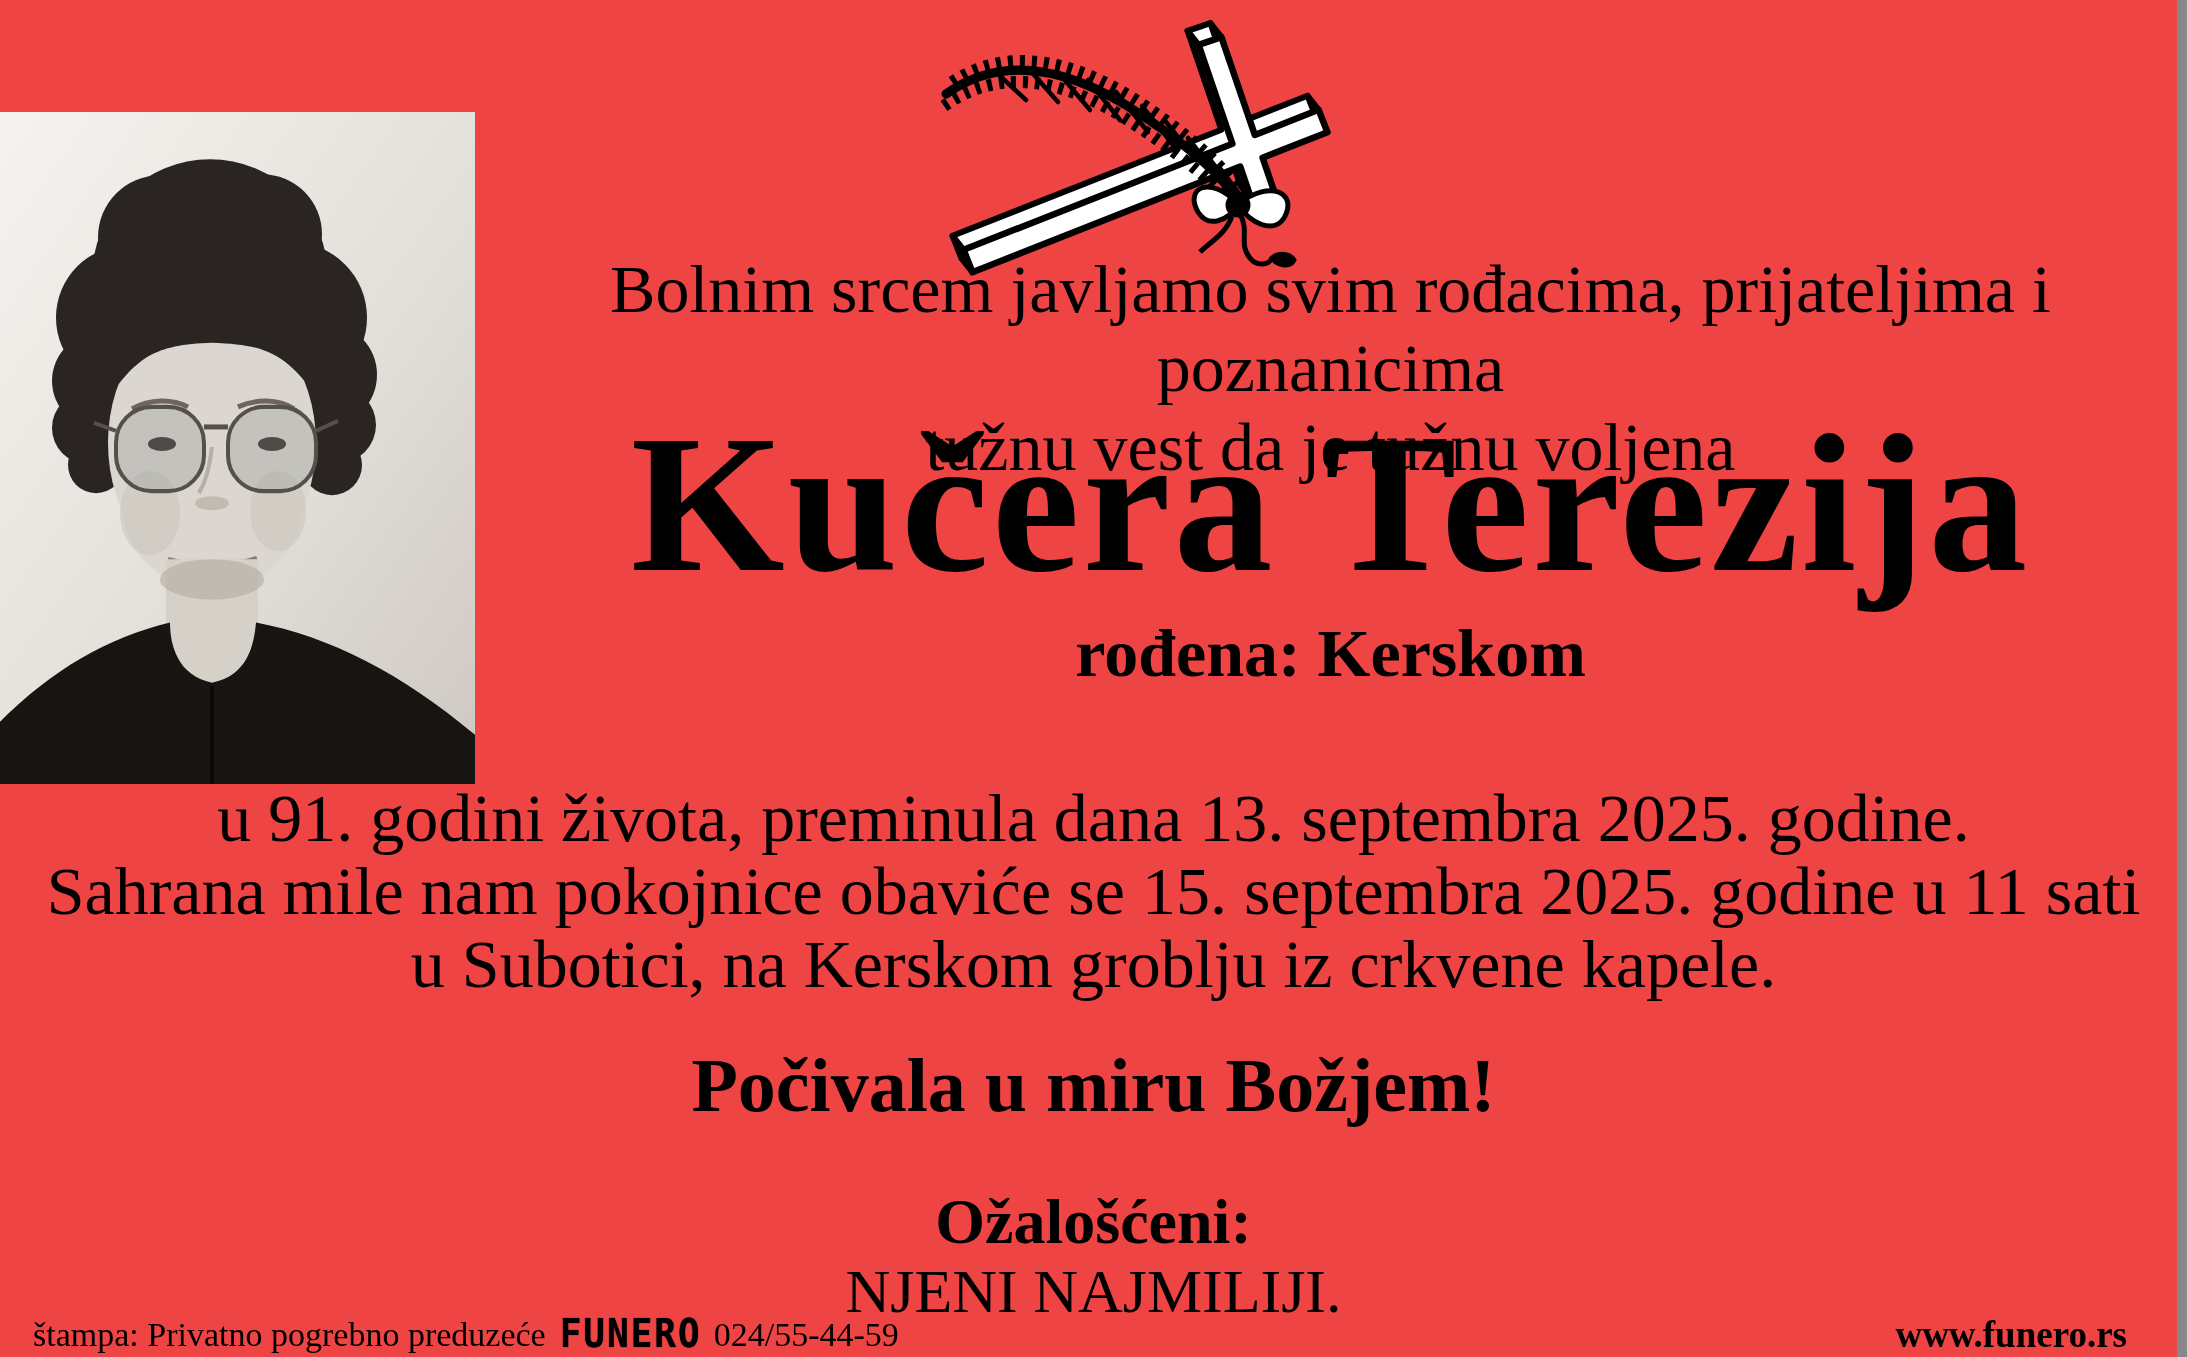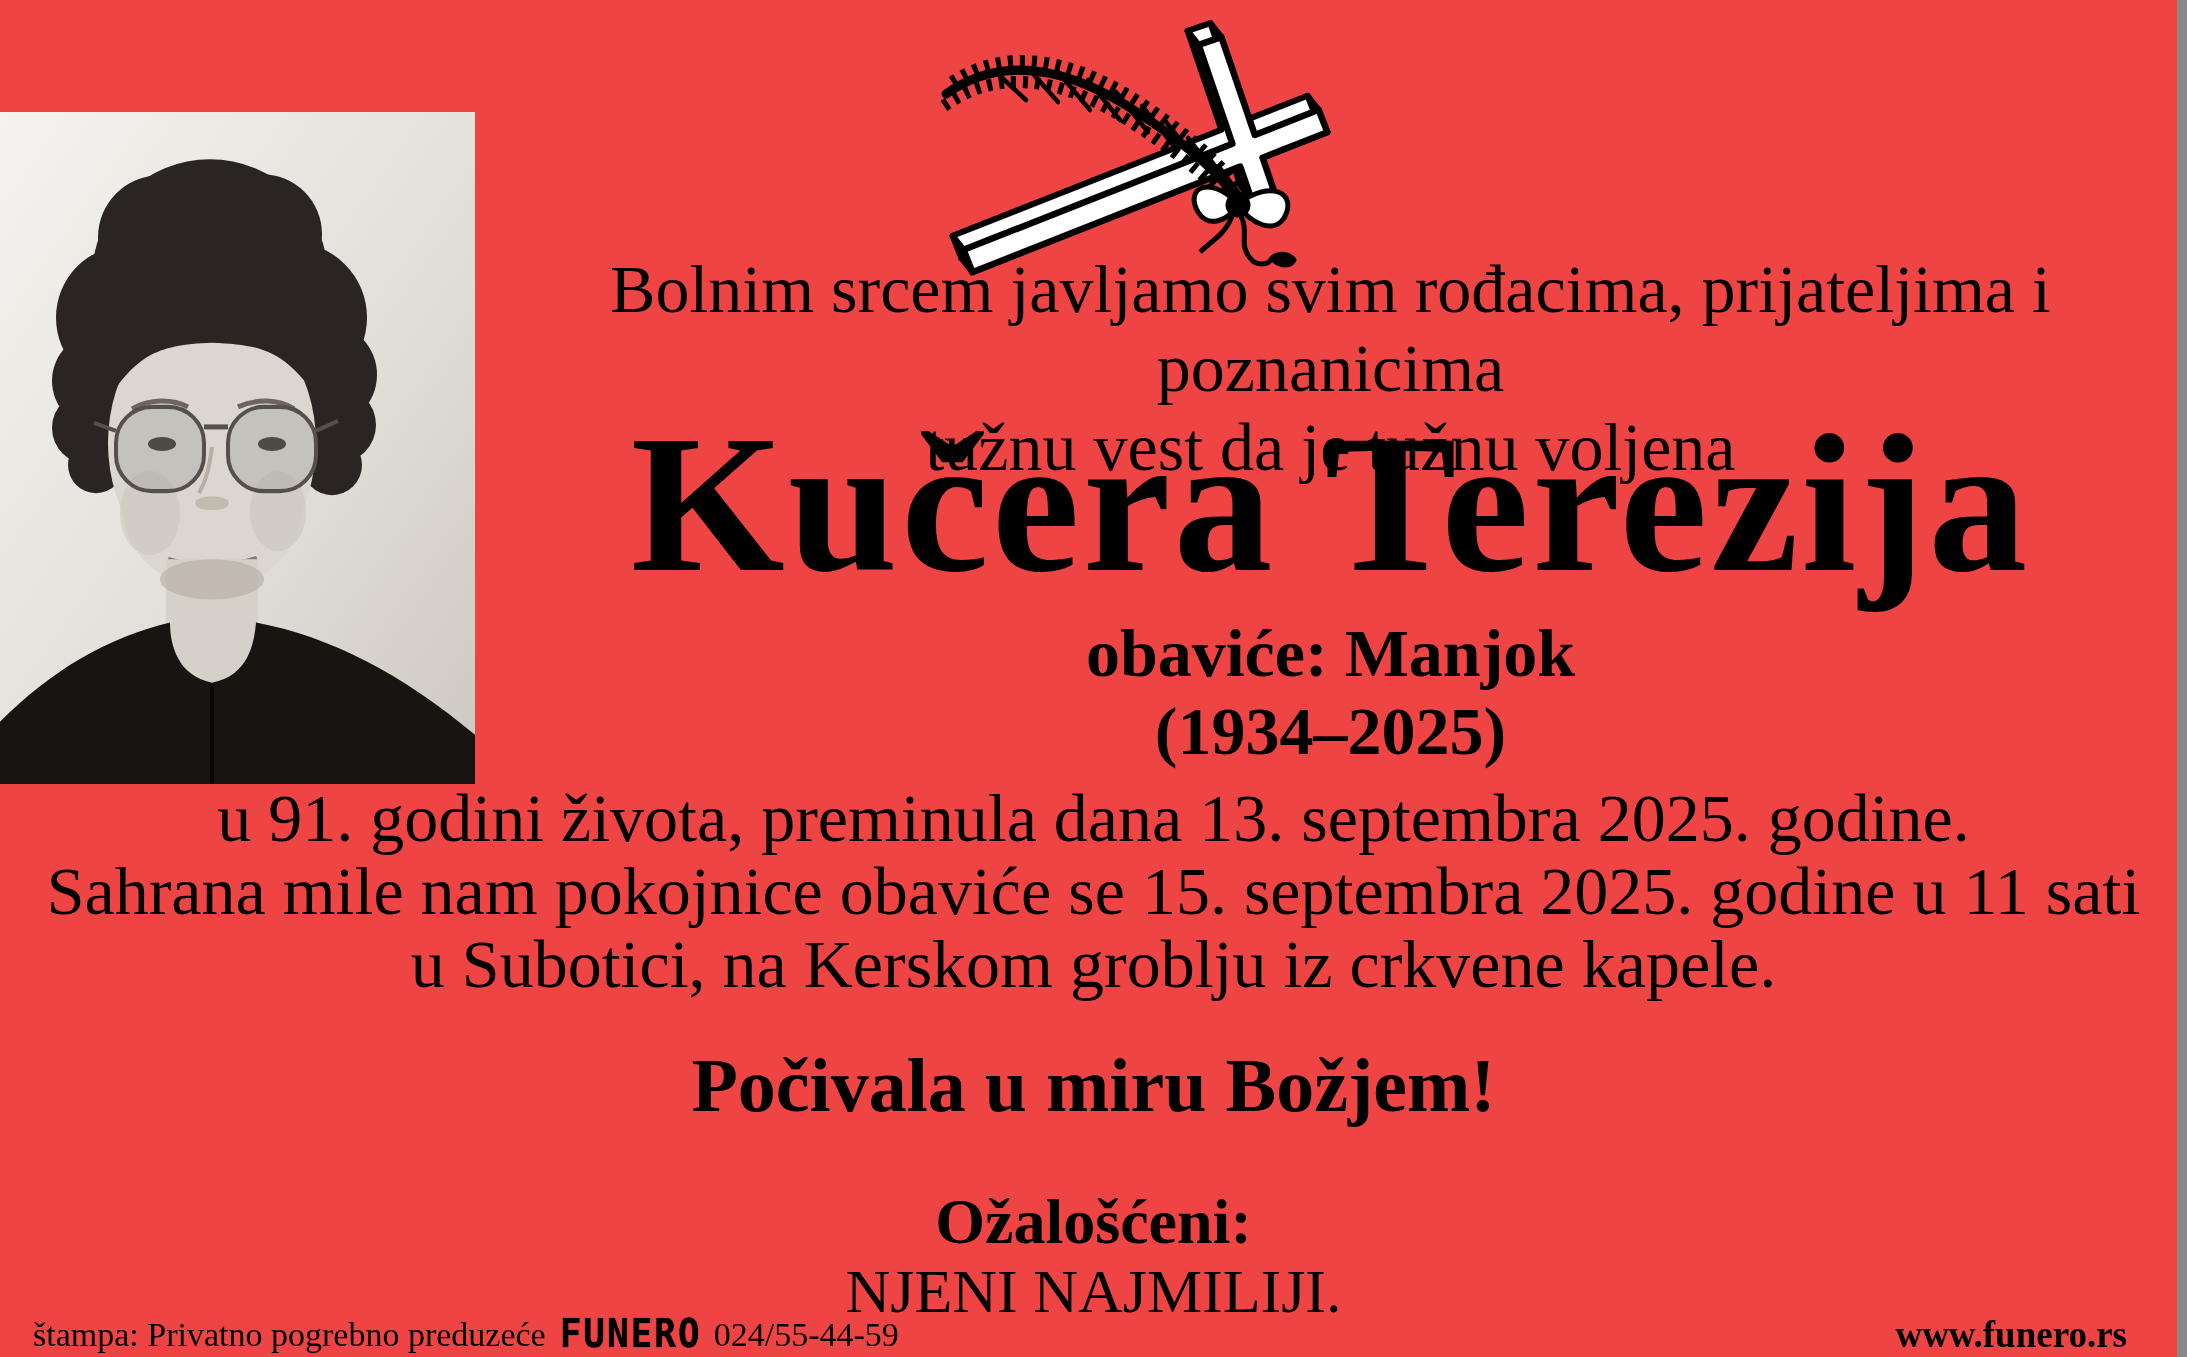--- a/index.html
+++ b/index.html
@@ -158,22 +158,21 @@
     </svg>
   </div>
 
   <div class="abs right-col intro">
     <div>Bolnim srcem javljamo svim rođacima, prijateljima i poznanicima</div>
     <div>tužnu vest da je tužnu voljena</div>
   </div>
 
   <div class="abs right-col name">Kučera Terezija</div>
 
-  <div class="abs right-col maiden">obaviće: Manjok</div>
-  <div class="abs right-col years">(1934–2025)</div>
+  <div class="abs right-col maiden">rođena: Kerskom</div>
 
   <div class="abs full-col details">
     <div>u 91. godini života, preminula dana 13. septembra 2025. godine.</div>
     <div>Sahrana mile nam pokojnice obaviće se 15. septembra 2025. godine u 11 sati</div>
     <div>u Subotici, na Kerskom groblju iz crkvene kapele.</div>
   </div>
 
   <div class="abs full-col farewell">Počivala u miru Božjem!</div>
 
   <div class="abs full-col mourners">NJENI NAJMILIJI.</div>

